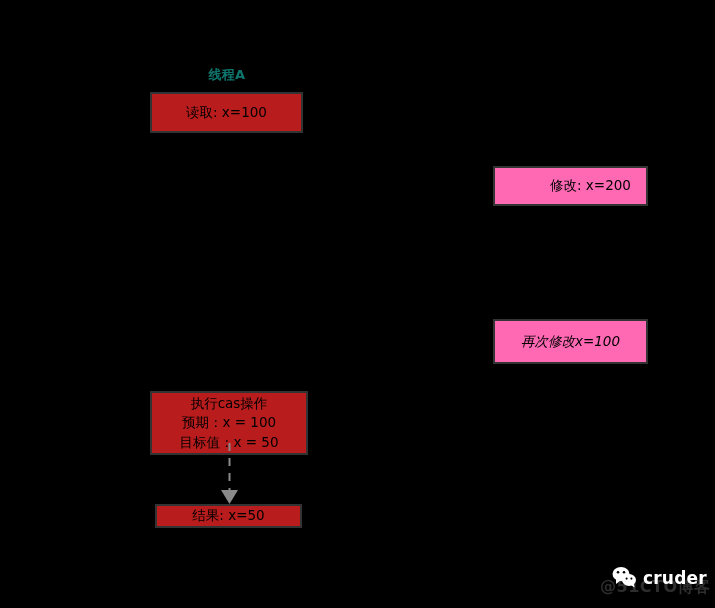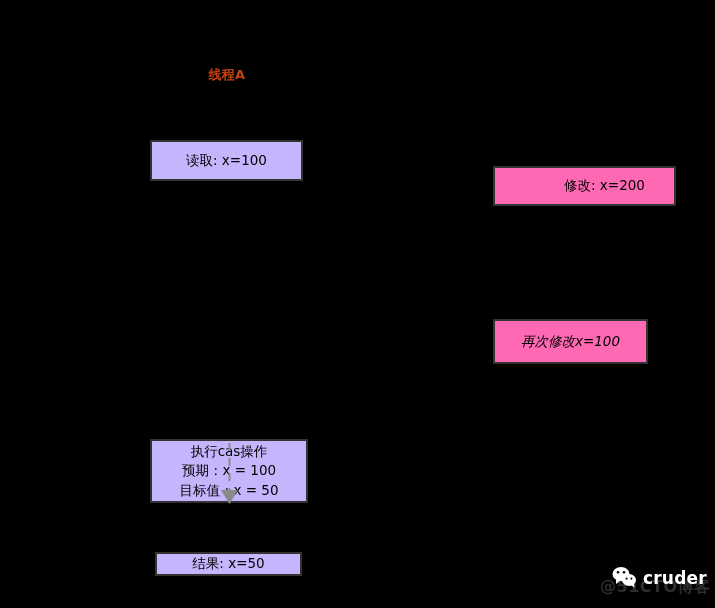--- a/index.html
+++ b/index.html
@@ -12,21 +12,21 @@
     width: 715px;
     height: 608px;
     background: #000000;
     overflow: hidden;
     font-family: "DejaVu Sans", "Liberation Sans", sans-serif;
   }
 
   
   .thread-label {
     position: absolute;
-    color: #c2410c;
+    color: #0f766e;
     font-size: 13px;
     font-weight: 700;
     letter-spacing: 0.3px;
     white-space: nowrap;
     text-align: center;
   }
   #thread-a-label { left: 150px; top: 66px; width: 154px; }
   #thread-b-label { left: 493px; top: 134px; width: 155px; }
 
   
@@ -36,25 +36,25 @@
     border: 2px solid #333333;
     display: flex;
     align-items: center;
     justify-content: center;
     text-align: center;
     color: #000000;
     font-size: 13.5px;
     line-height: 1.42;
     white-space: pre-line;
   }
-  .box.green { background: #c4b5fd; margin-top: 48px; }
+  .box.green { background: #b91c1c; }
   .box.pink  { background: #ff69b4; }
 
   #box-read      { left: 150px; top: 92px;  width: 153px; height: 41px; }
-  #box-modify    { left: 493px; top: 166px; width: 183px; height: 40px; padding-left: 40px; }
+  #box-modify    { left: 493px; top: 166px; width: 155px; height: 40px; padding-left: 40px; }
   #box-remodify  { left: 493px; top: 319px; width: 155px; height: 45px; font-style: italic; }
   #box-cas       { left: 150px; top: 391px; width: 158px; height: 64px; }
   #box-result    { left: 155px; top: 504px; width: 147px; height: 24px; }
 
   
   #cas-to-result {
     position: absolute;
     left: 210px;
     top: 443px;
     width: 40px;

